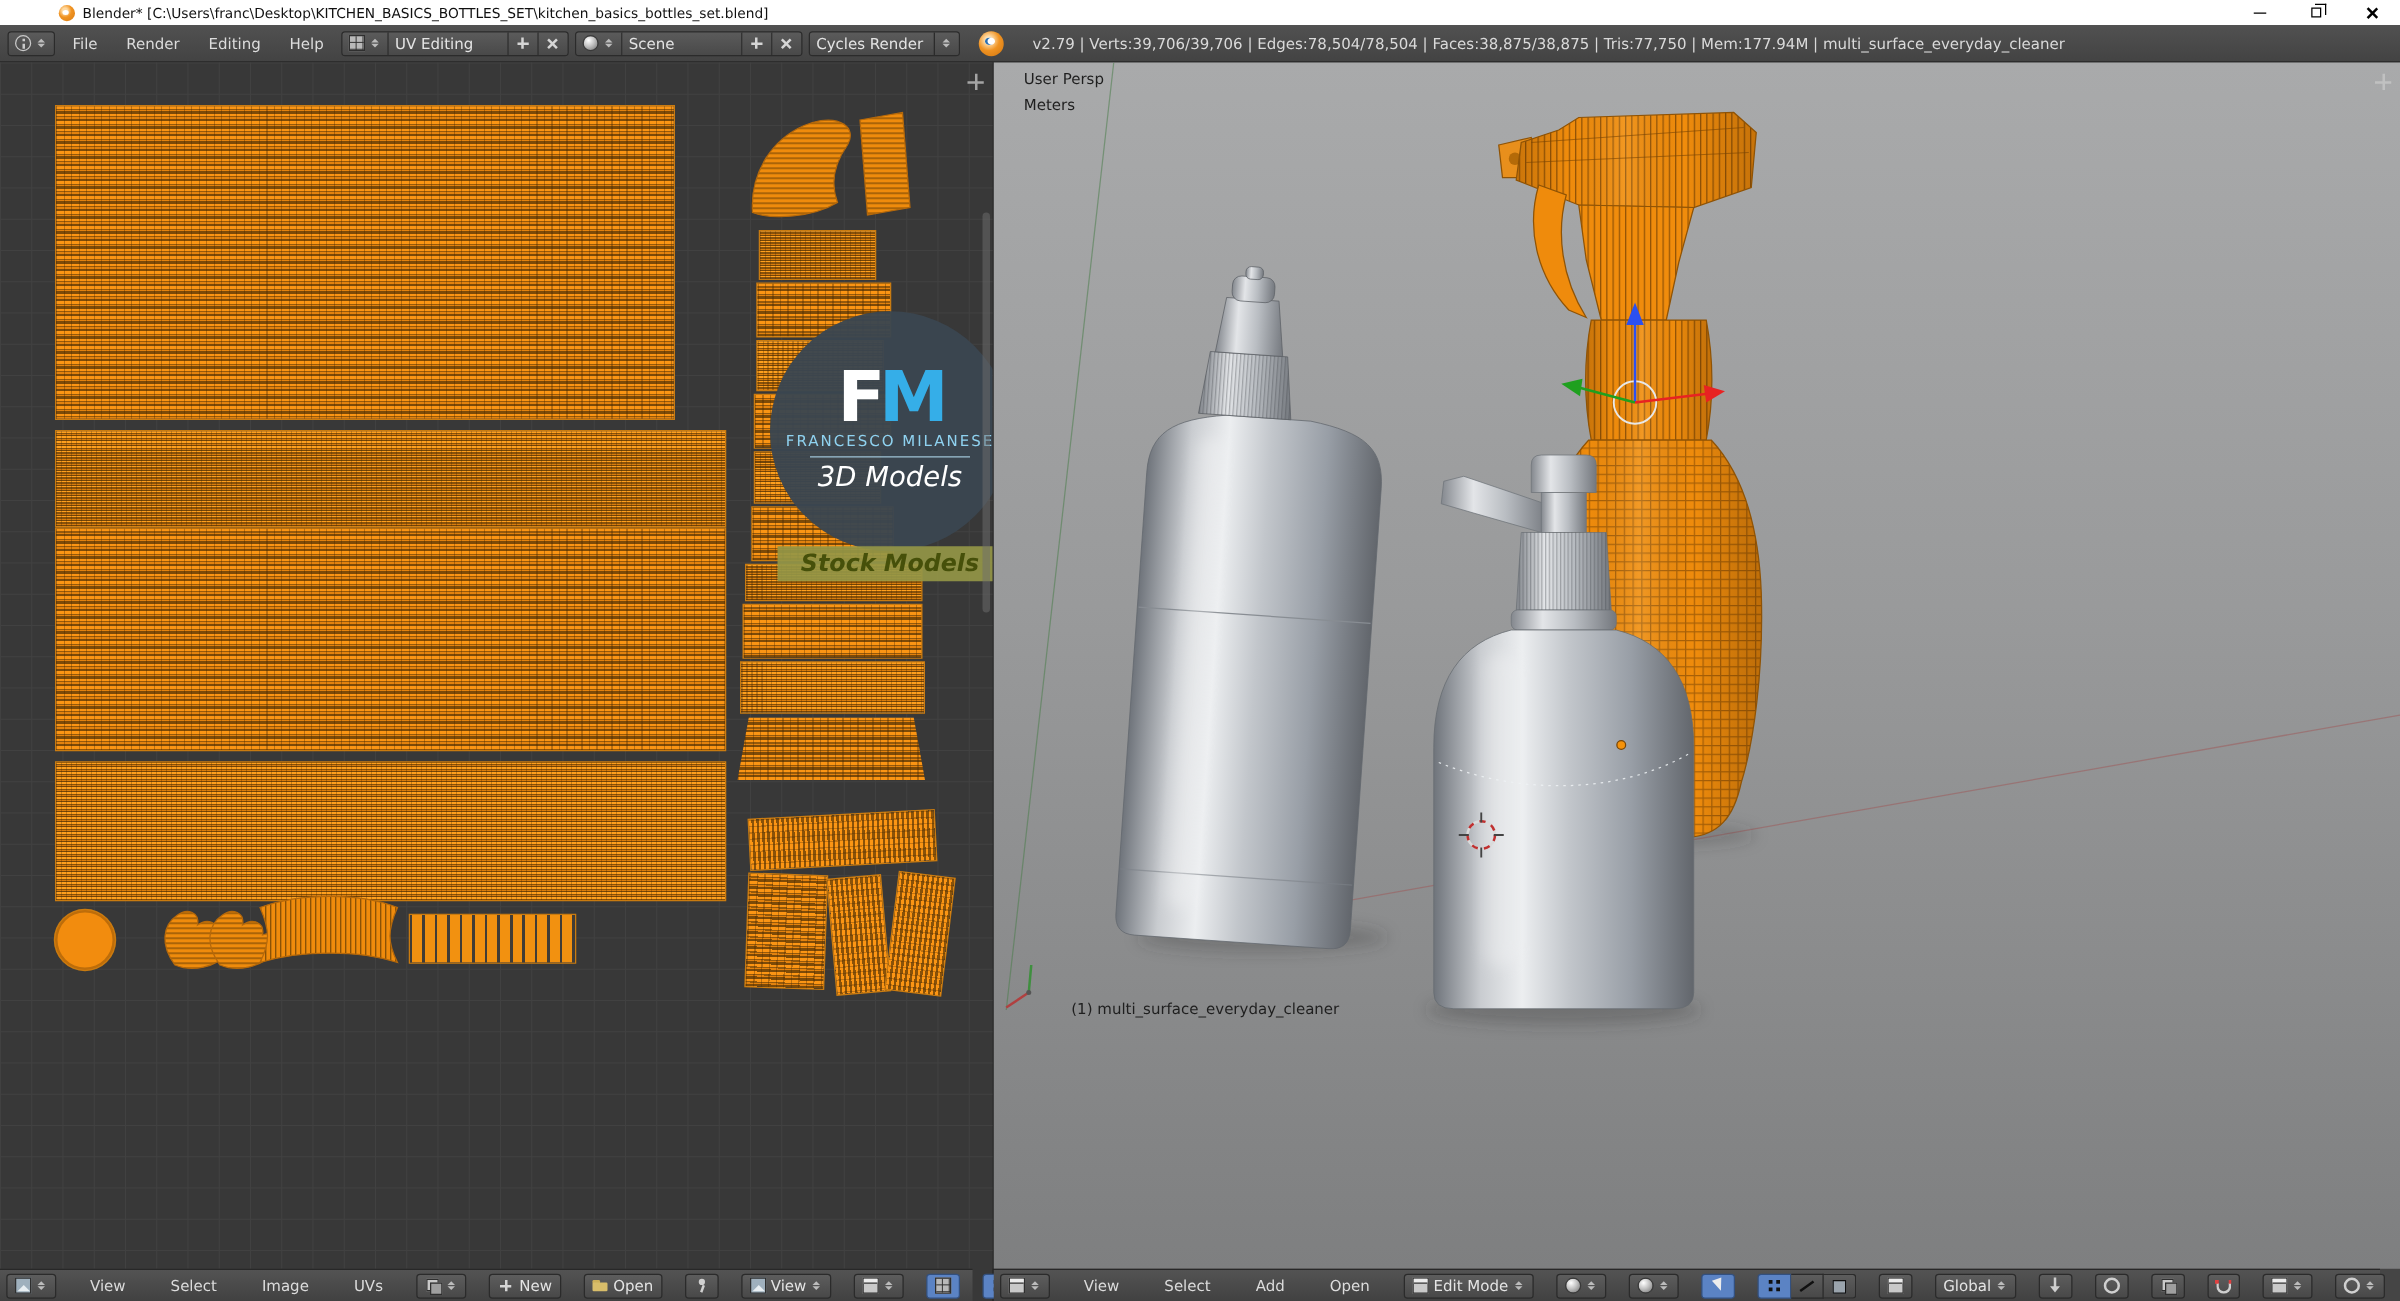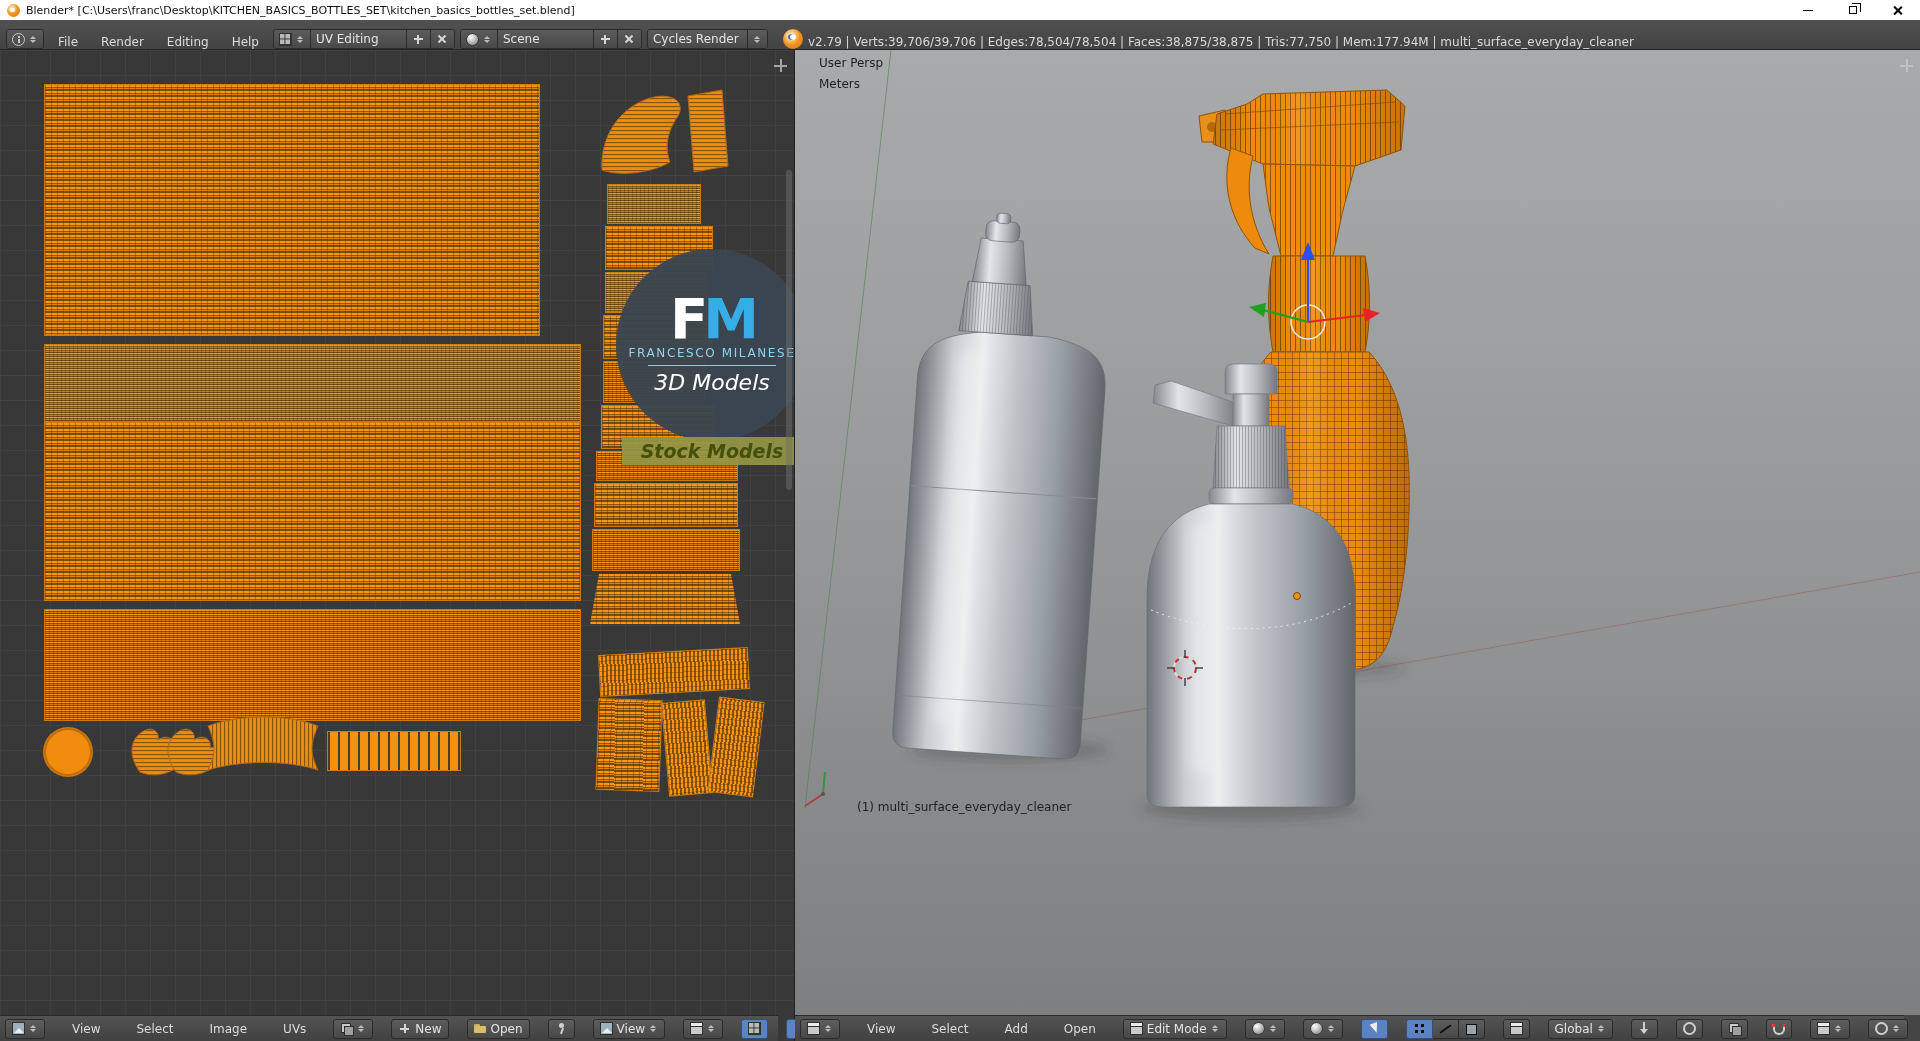--- a/index.html
+++ b/index.html
@@ -1,44 +1,44 @@
 <!DOCTYPE html>
 <html><head>
 <meta charset="utf-8">
 <style>
   *{box-sizing:border-box;margin:0;padding:0}
   html,body{width:1920px;height:1041px;overflow:hidden;background:#2a2a2a;
     font-family:"DejaVu Sans","Liberation Sans",sans-serif;}
   #app{position:relative;width:1920px;height:1041px;background:#454545;}
 
   
-  .titlebar{height:20px;background:#ffffff;display:flex;align-items:center;font-size:11px;color:#111;}
+  .titlebar{height:20px;background:#ffffff;display:flex;align-items:center;font-size:11px;color:#111;padding-left:40px;}
   .tb-logo{width:13px;height:13px;border-radius:50%;margin:0 6px 0 7px;
     background:radial-gradient(circle at 38% 35%,#ffd9a0 0 18%,#f09322 45%,#d87a10 100%);position:relative;flex:none}
   .tb-logo::after{content:"";position:absolute;left:3px;top:4px;width:5px;height:4px;border-radius:50%;background:#fff}
   .tb-title{white-space:nowrap}
   .tb-spacer{flex:1}
   .tb-btn{width:45px;height:20px;display:flex;align-items:center;justify-content:center;flex:none}
   .g-min{width:10px;height:1px;background:#000}
   .g-max{width:8px;height:8px;border:1px solid #000;position:relative}
   .g-max::before{content:"";position:absolute;left:2px;top:-4px;width:8px;height:8px;border:1px solid #000;border-bottom:none;border-left:none}
   .g-close{width:11px;height:11px;position:relative}
   .g-close::before,.g-close::after{content:"";position:absolute;left:5px;top:0;width:1.5px;height:11px;background:#000}
   .g-close::before{transform:rotate(45deg)}.g-close::after{transform:rotate(-45deg)}
 
   
   .header{height:30px;background:linear-gradient(#515151,#434343);border-bottom:1px solid #262626;
-    display:flex;align-items:flex-end;gap:5px;padding:0 6px;color:#dcdcdc;font-size:12px;}
+    display:flex;align-items:center;gap:5px;padding:0 6px;color:#dcdcdc;font-size:12px;}
   .menu{padding:0 9px;color:#dcdcdc;white-space:nowrap}
   .combo{display:flex;height:20px;border:1px solid #2b2b2b;border-radius:3px;overflow:hidden;flex:none;align-items:stretch}
   .seg{display:flex;align-items:center;gap:4px;padding:0 5px;background:linear-gradient(#5b5b5b,#494949);border-right:1px solid #2b2b2b;color:#e4e4e4;font-size:12px;white-space:nowrap}
   .seg:last-child{border-right:none}
   .seg-text{min-width:96px}
   .engine .seg-text{min-width:100px}
-  .stats{margin-left:0;font-size:12px;color:#d9d9d9;white-space:nowrap}
+  .stats{margin-left:18px;font-size:12px;color:#d9d9d9;white-space:nowrap}
   .hdr-blender{width:20px;height:20px;border-radius:50%;flex:none;margin-left:10px;position:relative;
     background:radial-gradient(circle at 40% 35%,#ffe0b0 0 15%,#f09322 48%,#cf7410 100%)}
   .hdr-blender::after{content:"";position:absolute;left:5px;top:5px;width:8px;height:6px;border-radius:50%;background:#fff;box-shadow:inset 2px 0 0 #2d6fae}
 
   .updown{width:9px;height:13px;position:relative;flex:none;opacity:.85}
   .updown::before,.updown::after{content:"";position:absolute;left:1px;border:3.5px solid transparent}
   .updown::before{top:0;border-bottom-color:#cfcfcf}
   .updown::after{bottom:0;border-top-color:#cfcfcf}
 
   

